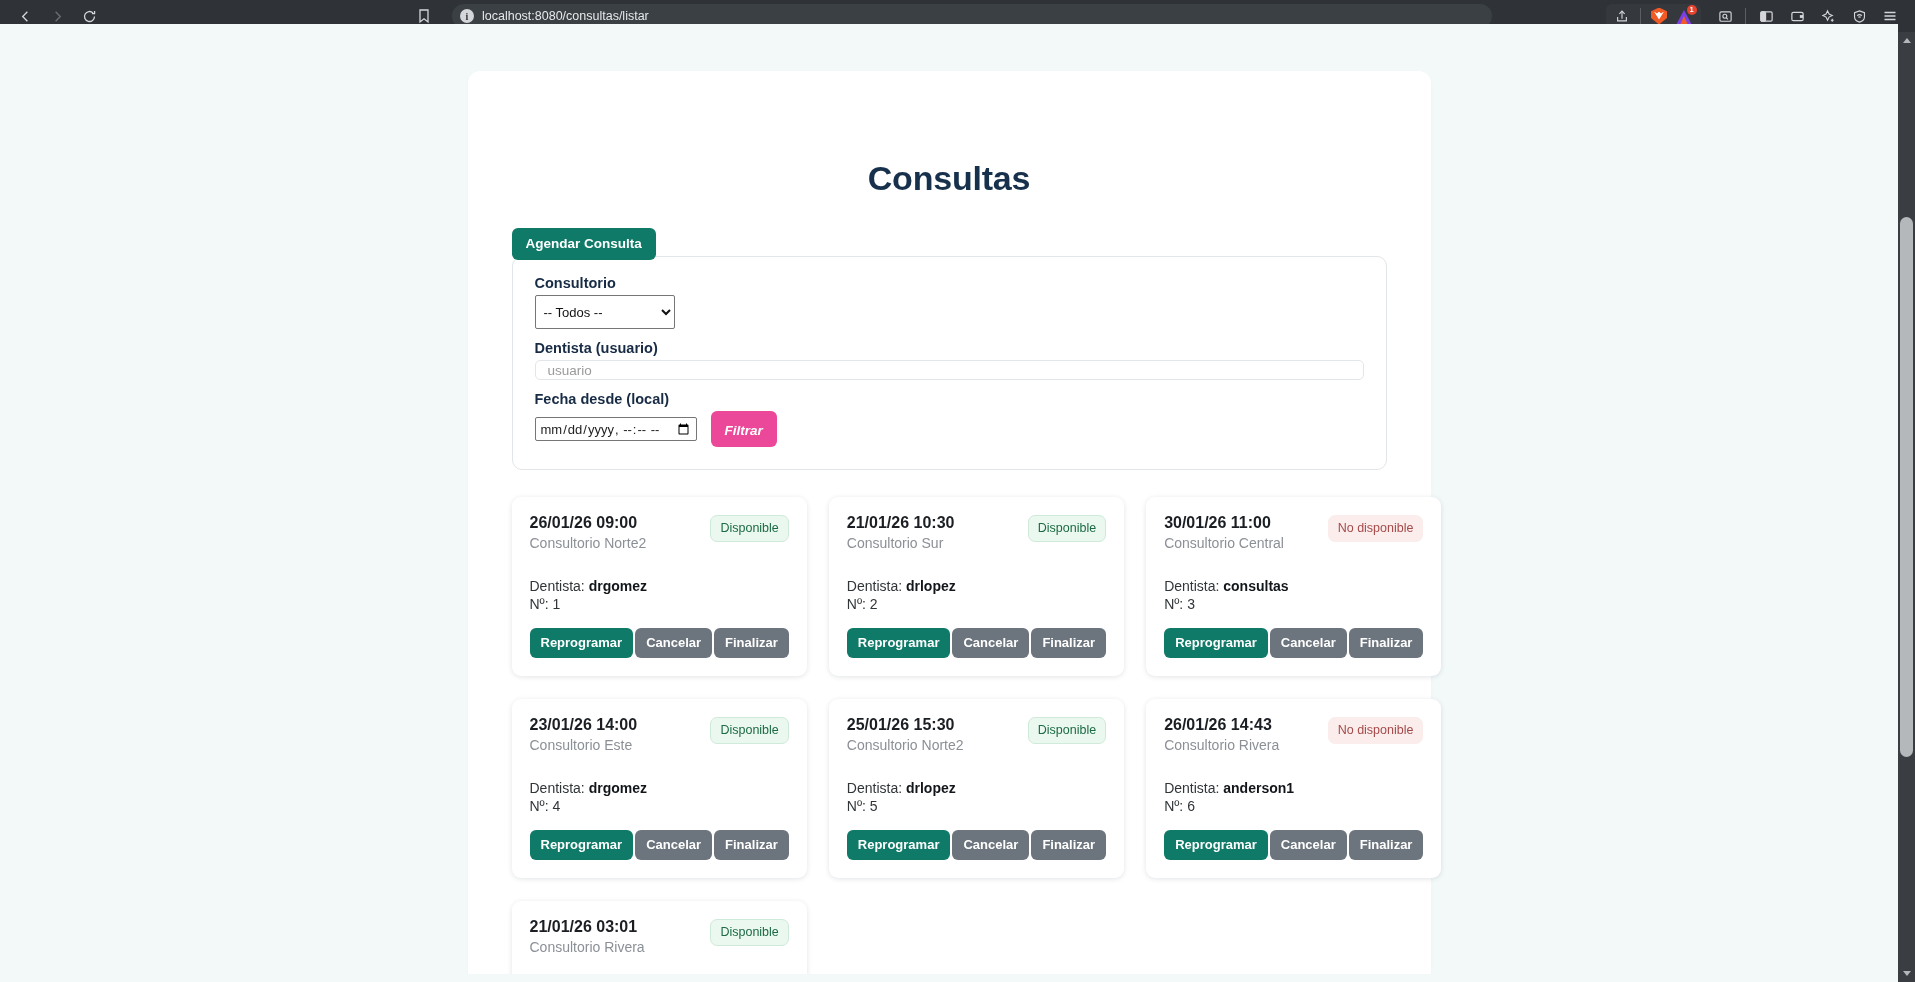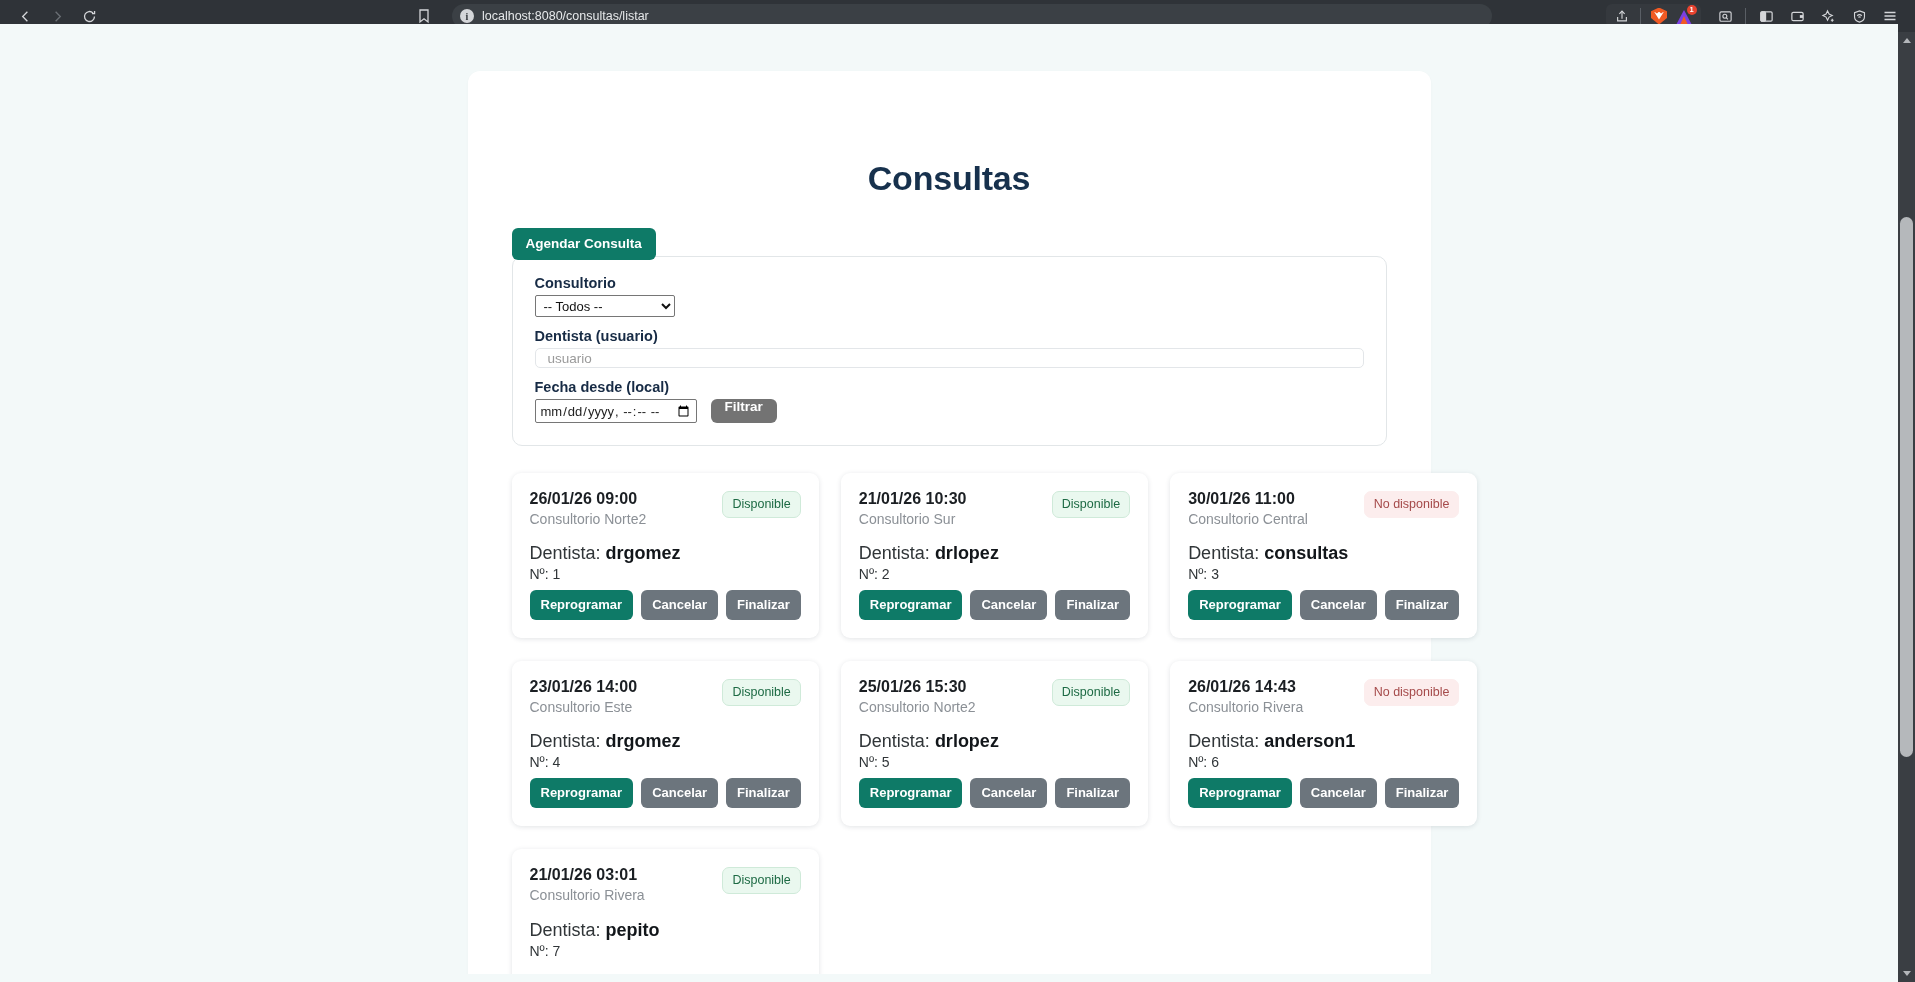--- a/index.html
+++ b/index.html
@@ -214,21 +214,21 @@
   .field-label.spaced { margin-top: 11px; }
   #consultorio-select {
     font-family: "Liberation Sans", sans-serif;
     font-size: 13px;
     padding: 2px 4px;
     border: 1px solid #767676;
     border-radius: 2px;
     background: #fff;
     color: #111;
     width: 140px;
-    height: 22px;
+    height: 34px;
   }
   #usuario-input {
     width: 100%;
     height: 20px;
     border: 1px solid #e3e6e9;
     border-radius: 5px;
     padding: 0 12px;
     font-size: 13.5px;
     color: #333;
     font-family: "Liberation Sans", sans-serif;
@@ -242,29 +242,30 @@
     font-size: 13px;
     height: 24px;
     width: 162px;
     border: 1px solid #767676;
     border-radius: 2px;
     padding: 1px 4px;
     color: #222;
     background: #fff;
   }
   #filtrar-btn {
-    background: #737373;
+    background: #ec4899;
     color: #fff;
     border: none;
     border-radius: 6px;
-    padding: 0 14px 9px 14px;
+    padding: 12px 14px 9px 14px;
     font-size: 13.5px;
     font-weight: bold;
     cursor: pointer;
     font-family: "Liberation Sans", sans-serif;
+    font-style: italic;
   }
 
   
   #card-grid {
     margin: 27px 44px 0 44px;
     display: grid;
     grid-template-columns: repeat(3, 1fr);
     gap: 23px 22px;
   }
   .consulta-card {
@@ -303,34 +304,34 @@
     background: #eaf8ef;
     color: #1d6a44;
     border: 1px solid #cfead9;
   }
   .badge.no {
     background: #fceded;
     color: #a54a4a;
     border: 1px solid #fceded;
   }
   .card-dentista {
-    font-size: 18px;
+    font-size: 14px;
     color: #303538;
-    margin-top: 15px;
+    margin-top: 26px;
   }
   .card-dentista b { color: #12161a; }
   .card-num {
     font-size: 14px;
     color: #303538;
     margin-top: 2px;
   }
   .card-actions {
     display: flex;
-    gap: 8px;
-    margin-top: 8px;
+    gap: 2px;
+    margin-top: 16px;
   }
   .btn-act {
     border: none;
     border-radius: 6px;
     font-size: 13px;
     font-weight: bold;
     padding: 7px 11px 8px 11px;
     color: #ffffff;
     cursor: pointer;
     font-family: "Liberation Sans", sans-serif;

